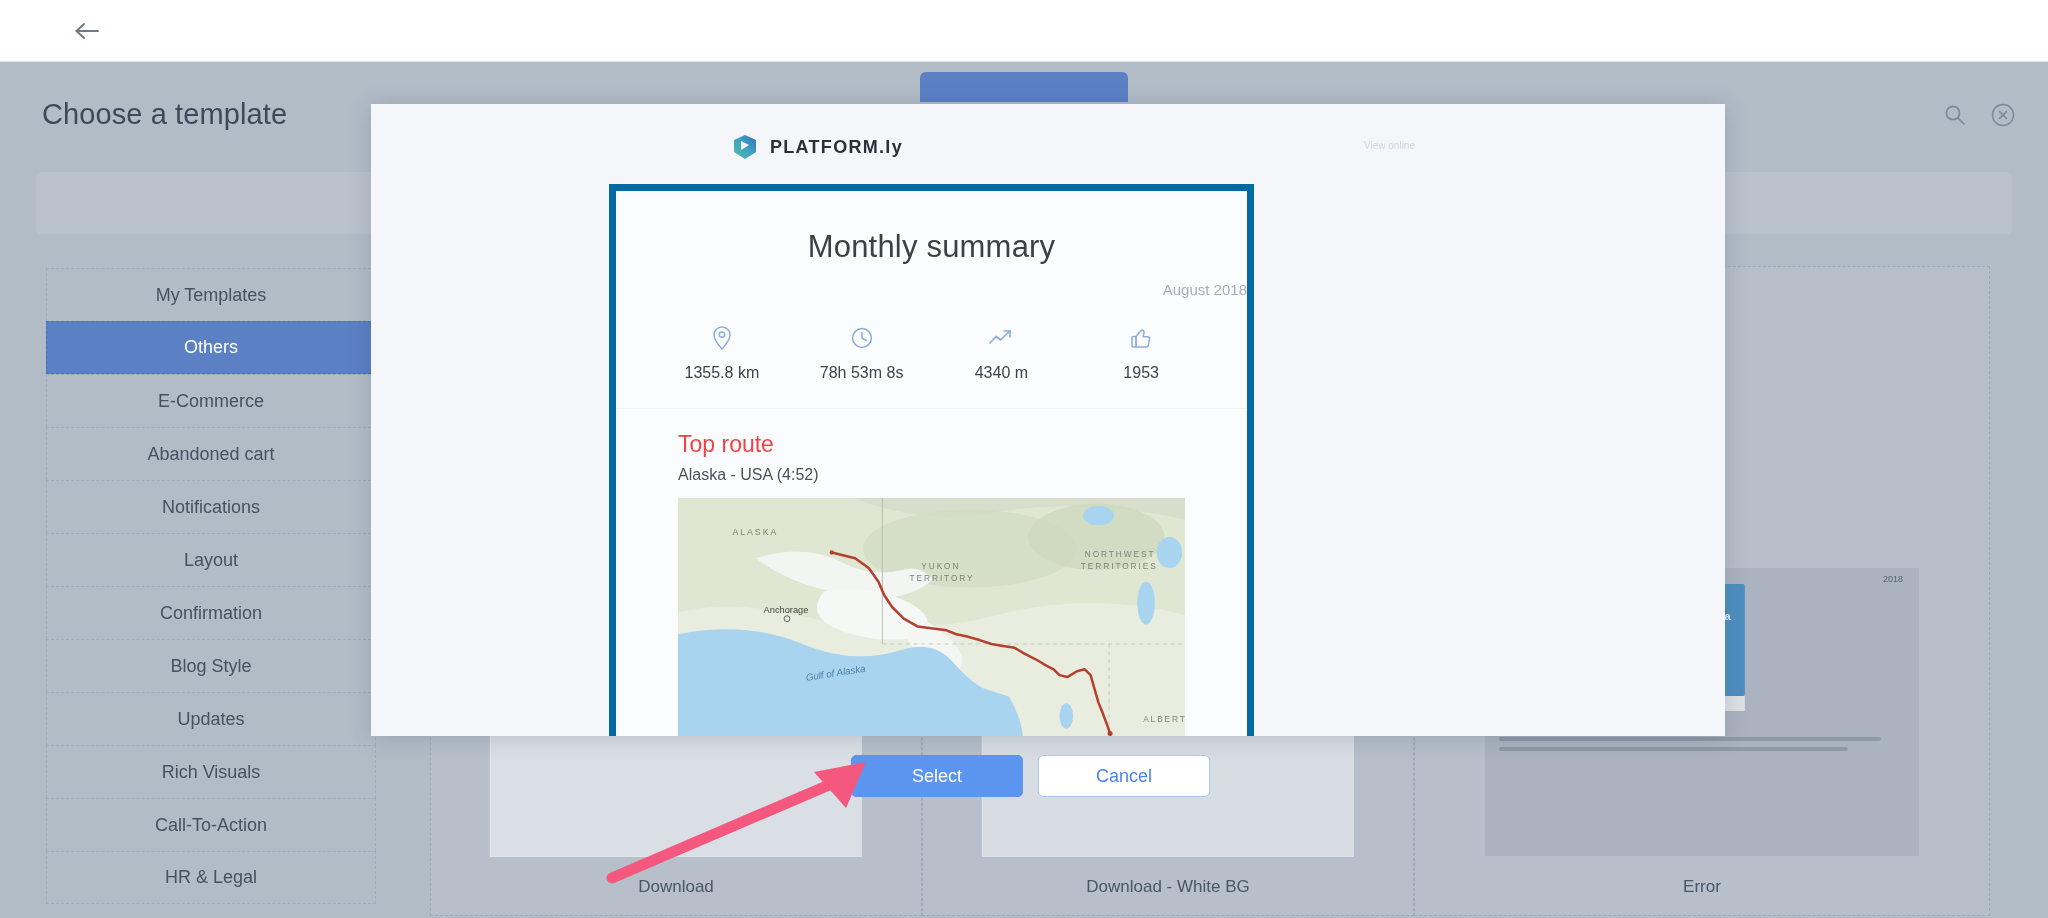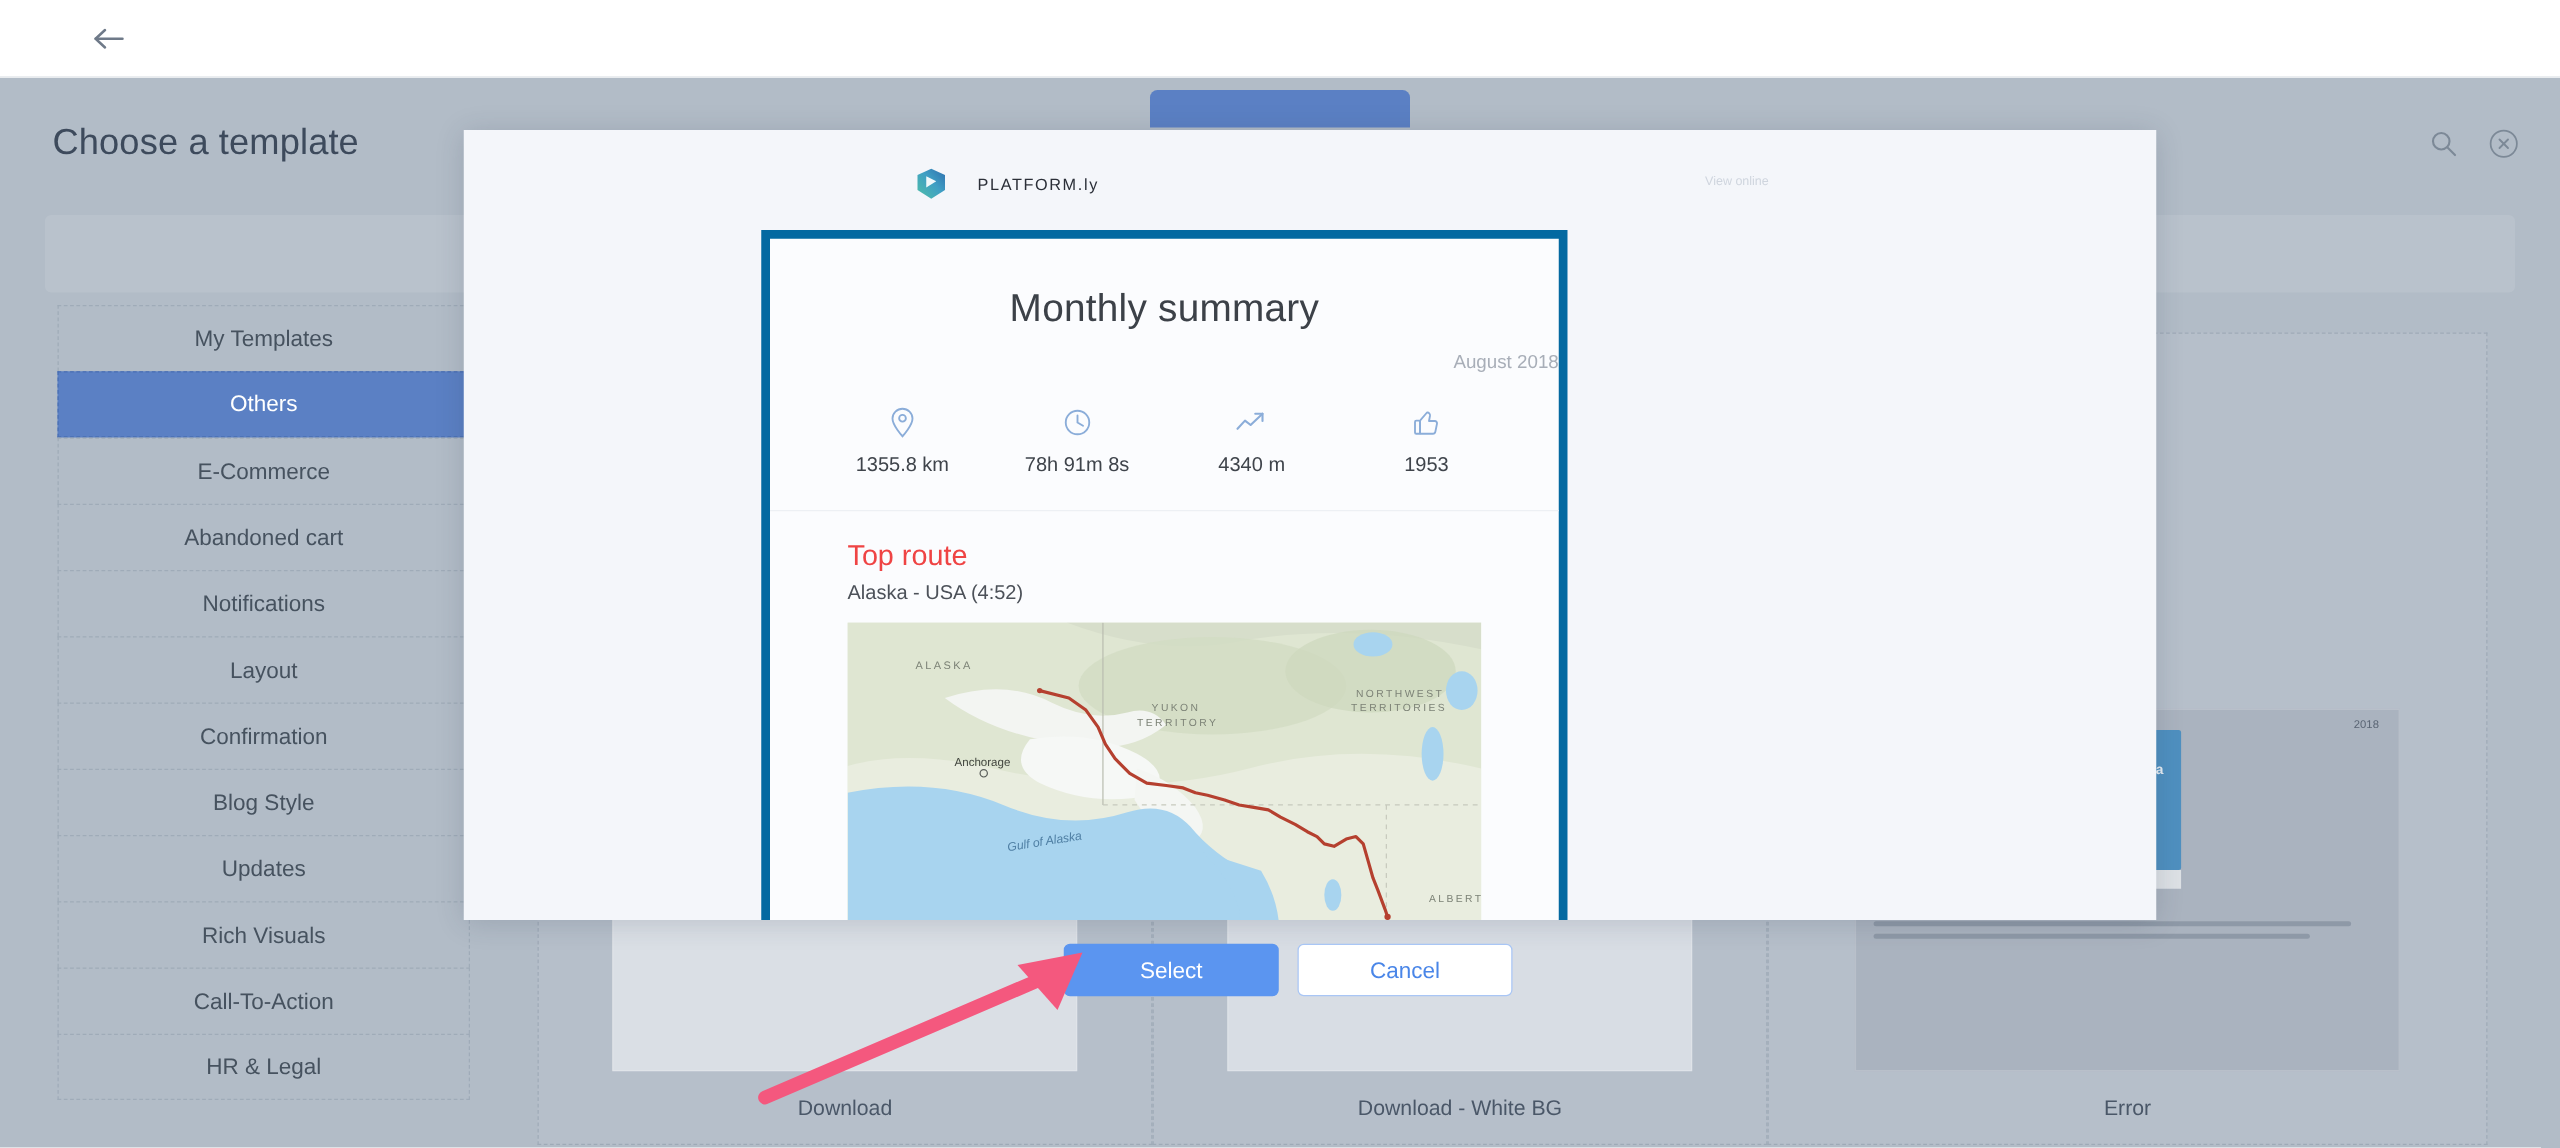--- a/index.html
+++ b/index.html
@@ -52,21 +52,21 @@
     border-radius: 5px;
     display: flex;
   }
   .tab {
     flex: 1; display: flex; align-items: center; justify-content: center;
     font-size: 18px; color: #4a6ca8; cursor: pointer;
   }
   .tab.inactive { color: #3f4d61; }
 
   
-  .catlist { position: absolute; left: 46px; top: 182px; width: 330px; }
+  .catlist { position: absolute; left: 46px; top: 206px; width: 330px; }
   .cat {
     height: 53px; display: flex; align-items: center; justify-content: center;
     font-size: 18px; color: #46525f;
     border: 1px dashed #9fabb8;
     border-bottom: none;
     cursor: pointer;
     background: transparent;
   }
   .cat:last-child { border-bottom: 1px dashed #9fabb8; }
   .cat.active {
@@ -136,21 +136,21 @@
     box-shadow: 0 2px 22px rgba(40,50,70,.18);
     overflow: hidden;
   }
   .modal-head {
     position: relative; height: 78px;
   }
   .brand {
     position: absolute; left: 361px; top: 30px;
     display: flex; align-items: center; gap: 12px;
   }
-  .brand-name { font-size: 13px; font-weight: normal; letter-spacing: 1.3px; color: #2b2f38; margin-left: 12px; }
+  .brand-name { font-size: 18px; font-weight: bold; letter-spacing: 1.3px; color: #2b2f38; }
   .view-online {
     position: absolute; right: 310px; top: 36px;
     font-size: 10px; color: #cfd5de; cursor: pointer;
   }
 
   .email {
     position: absolute; left: 238px; top: 80px;
     width: 645px; background: #fbfcfe;
     border: 7px solid #0369a1;
   }
@@ -353,21 +353,21 @@
           </div>
           <div class="stat-val">1355.8 km</div>
         </div>
         <div class="stat">
           <div class="stat-ico">
             <svg width="24" height="24" viewBox="0 0 24 24" aria-hidden="true">
               <circle cx="12" cy="12" r="9.4" fill="none" stroke="#8badd9" stroke-width="1.5"></circle>
               <path d="M12 6.4 L12 12 L16.4 14.6" fill="none" stroke="#8badd9" stroke-width="1.5" stroke-linecap="round"></path>
             </svg>
           </div>
-          <div class="stat-val">78h 91m 8s</div>
+          <div class="stat-val">78h 53m 8s</div>
         </div>
         <div class="stat">
           <div class="stat-ico">
             <svg width="26" height="20" viewBox="0 0 26 20" aria-hidden="true">
               <path d="M2 15 L8 8.5 L12.5 12 L22 3" fill="none" stroke="#8badd9" stroke-width="1.7" stroke-linecap="round" stroke-linejoin="round"></path>
               <path d="M16.2 3 L22 3 L22 8.8" fill="none" stroke="#8badd9" stroke-width="1.7" stroke-linecap="round" stroke-linejoin="round"></path>
             </svg>
           </div>
           <div class="stat-val">4340 m</div>
         </div>

